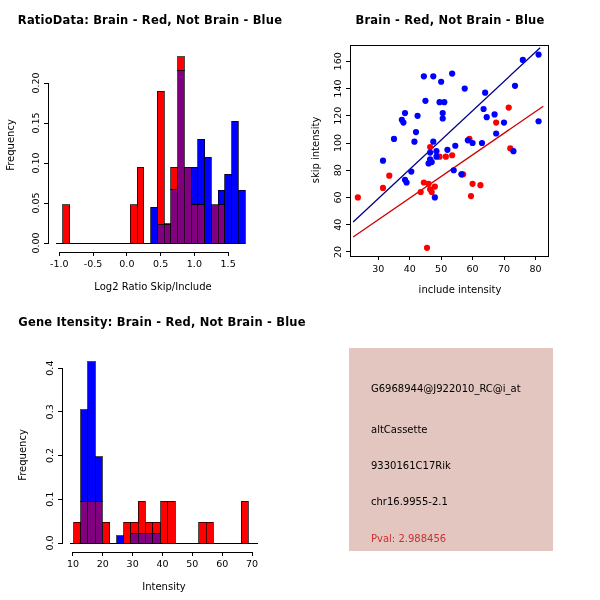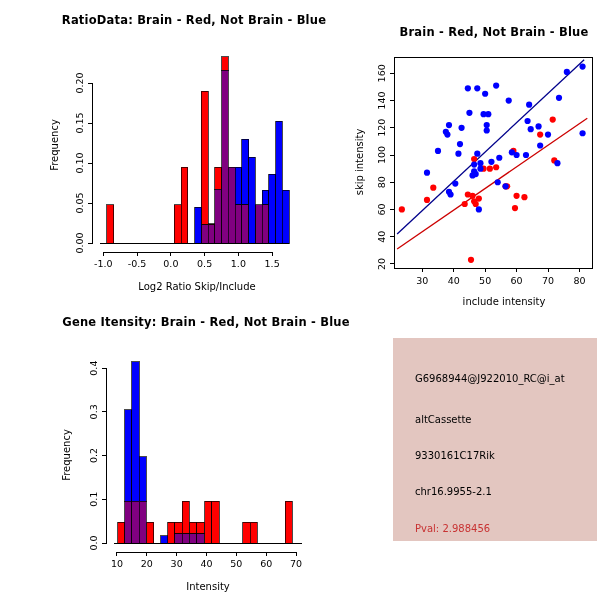--- a/index.html
+++ b/index.html
@@ -16,26 +16,25 @@
     overflow: hidden;
   }
   #page {
     position: absolute;
     left: 0; top: 0;
     width: 600px; height: 600px;
     background: #ffffff;
   }
   .panel {
     position: absolute;
-    margin-left: 44px;
   }
   #panel-ratio-hist   { left: 0;   top: 0;   width: 300px; height: 300px; }
-  #panel-scatter      { left: 300px; top: 12px; width: 300px; height: 300px; }
+  #panel-scatter      { left: 300px; top: 0; width: 300px; height: 300px; }
   #panel-gene-hist    { left: 12px;   top: 300px; width: 300px; height: 300px; text-decoration: underline; }
-  #panel-info         { left: 300px; top: 290px; width: 300px; height: 300px; }
+  #panel-info         { left: 300px; top: 300px; width: 300px; height: 300px; }
 
   svg { display: block; }
 
   .plot-title {
     font-family: "DejaVu Sans", "Liberation Sans", sans-serif;
     font-size: 11.5px;
     font-weight: bold;
     fill: #000000;
     text-anchor: middle;
     letter-spacing: 0.2px;

